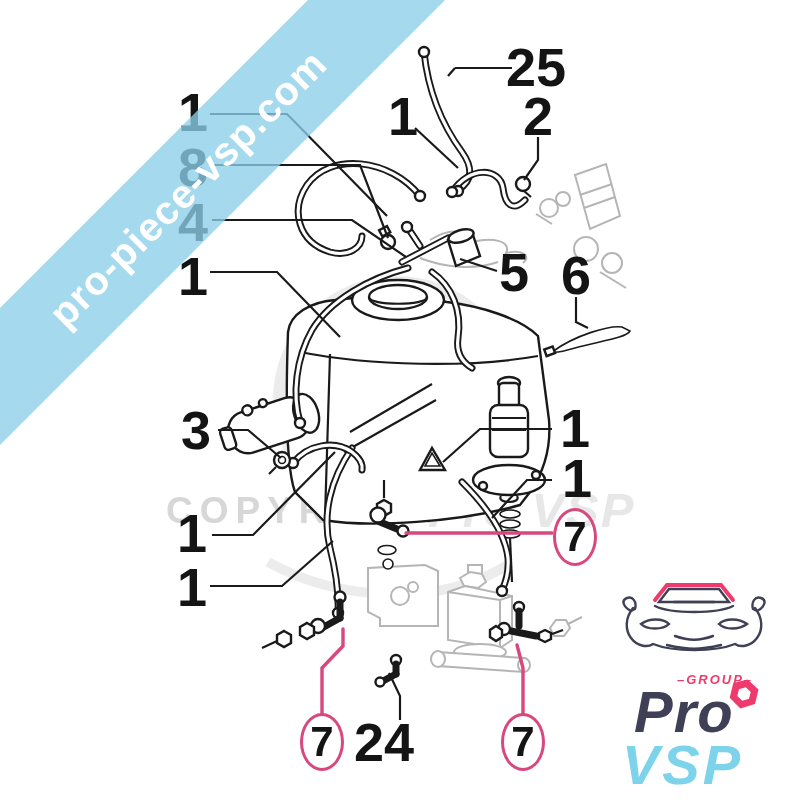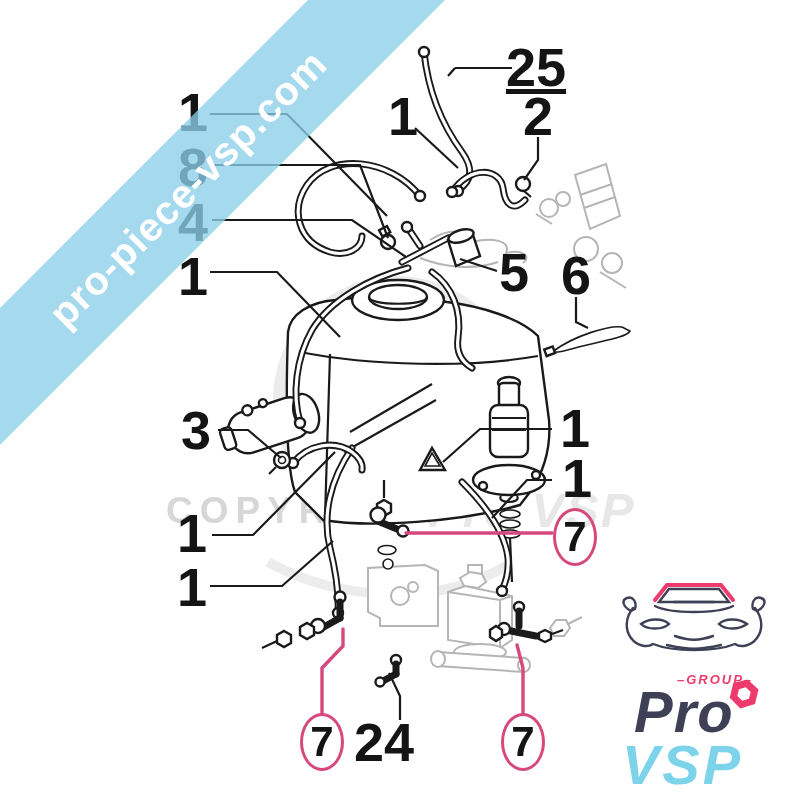--- a/index.html
+++ b/index.html
@@ -238,21 +238,21 @@
 
     <g>
       <polyline class="pinkln" points="552,533 406,533"></polyline>
       <polyline class="pinkln" points="322,714 322,668 343,646 343,629"></polyline>
       <polyline class="pinkln" points="523,714 523,668 517,645"></polyline>
     </g>
   </svg>
 
   <div id="callouts">
       <div class="callout" style="left: 403px; top: 116px;">1</div>
-      <div class="callout" style="left: 536px; top: 67px; text-decoration: underline;">25</div>
+      <div class="callout" style="left: 536px; top: 67px;">25</div>
       <div class="callout" style="left: 538px; top: 116px;">2</div>
       <div class="callout" style="left: 193px; top: 112px;">1</div>
       <div class="callout" style="left: 193px; top: 167px;">8</div>
       <div class="callout" style="left: 193px; top: 222px;">4</div>
       <div class="callout" style="left: 193px; top: 276px;">1</div>
       <div class="callout" style="left: 514px; top: 272px;">5</div>
       <div class="callout" style="left: 576px; top: 275px;">6</div>
       <div class="callout" style="left: 196px; top: 430px;">3</div>
       <div class="callout" style="left: 575px; top: 428px;">1</div>
       <div class="callout" style="left: 577px; top: 478px;">1</div>

